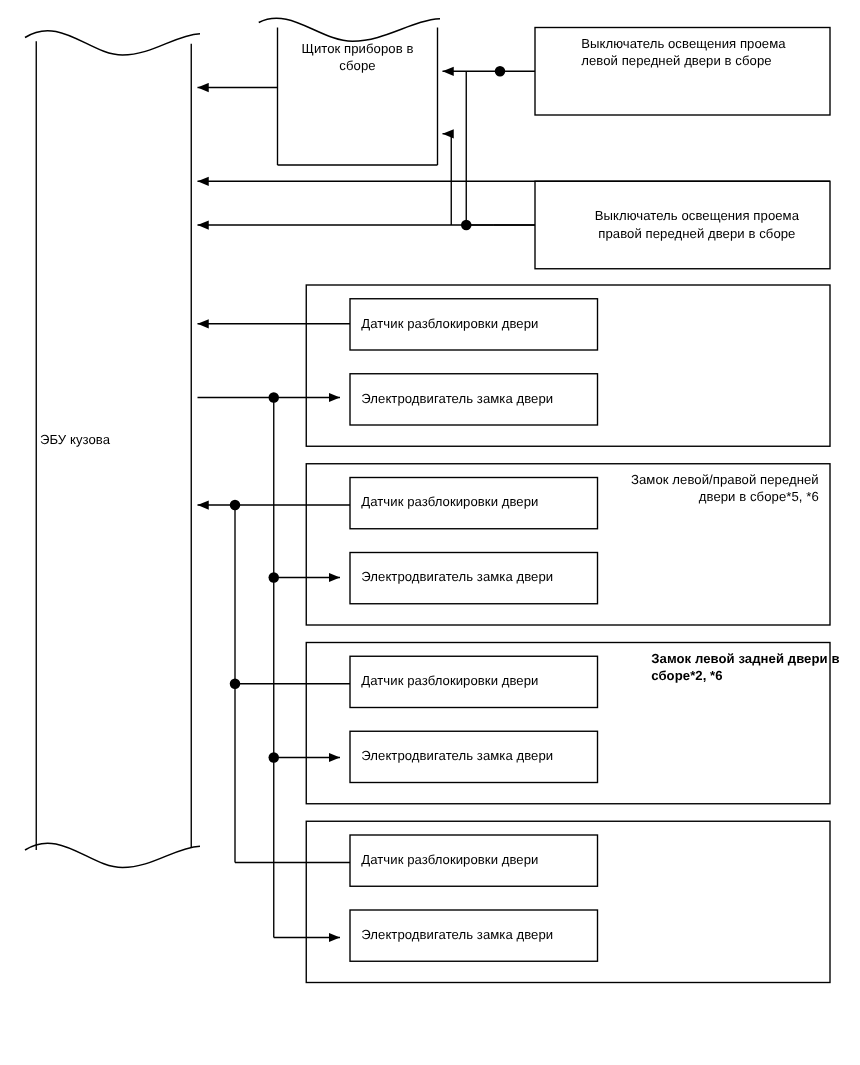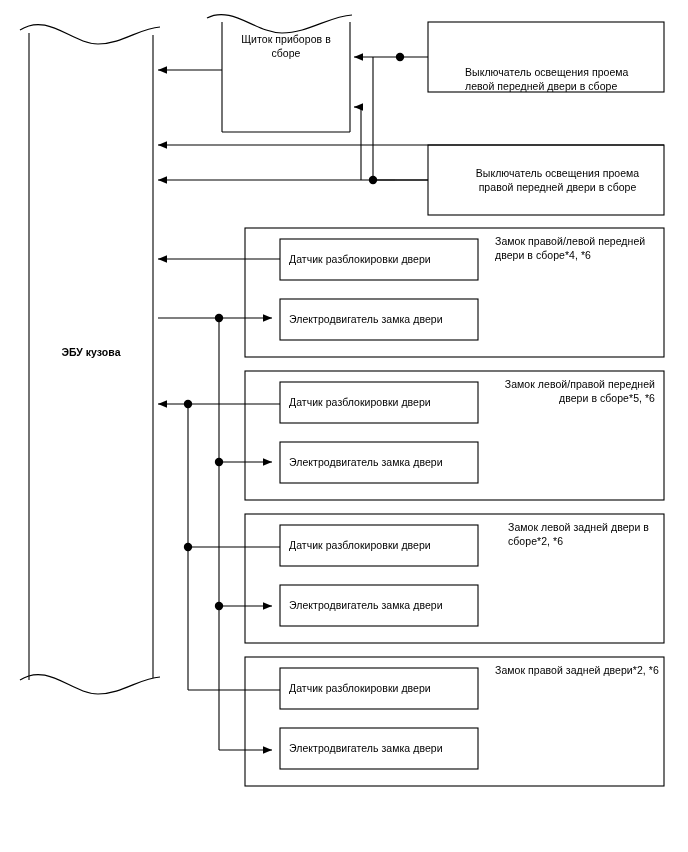--- a/index.html
+++ b/index.html
@@ -28,22 +28,20 @@
     position: absolute;
     font-family: "Liberation Sans", sans-serif;
     font-size: 10.5px;
     line-height: 13.5px;
     color: #000000;
     white-space: pre-line;
     letter-spacing: 0.05px;
   }
   .lbl-ecu {
     font-size: 10.5px;
-    text-align: center;
-    font-weight: bold;
   }
 </style>
 </head>
 <body>
 
 <div id="diagram-root">
 
   <svg id="wiring" viewBox="0 0 688 852" xmlns="http://www.w3.org/2000/svg">
     <defs>
       <marker id="arrowL" markerWidth="10" markerHeight="8" refX="9" refY="4" orient="auto" markerUnits="userSpaceOnUse">
@@ -133,33 +131,31 @@
       <circle cx="219" cy="462" r="4.2"></circle>
       <circle cx="188" cy="547" r="4.2"></circle>
       <circle cx="219" cy="606" r="4.2"></circle>
     </g>
   </svg>
 
   <div class="lbl lbl-ecu" style="left:32px; top:346px; width:118px;">ЭБУ кузова</div>
 
   <div class="lbl" style="left:228px; top:33px; width:116px;text-align:center;">Щиток приборов в сборе</div>
 
-  <div class="lbl" style="left:465px; top:29px; width:185px;margin-top:37px;">Выключатель освещения проема левой передней двери в сборе</div>
+  <div class="lbl" style="left:465px; top:29px; width:185px;">Выключатель освещения проема левой передней двери в сборе</div>
 
   <div class="lbl" style="left:465px; top:167px; width:185px;text-align:center;">Выключатель освещения проема правой передней двери в сборе</div>
 
-  <div class="lbl" style="left:495px; top:235px; width:160px;">Замок правой/левой передней двери в сборе*4, *6</div>
   <div class="lbl" style="left:289px; top:253px; width:185px;">Датчик разблокировки двери</div>
   <div class="lbl" style="left:289px; top:313px; width:185px;">Электродвигатель замка двери</div>
 
   <div class="lbl" style="left:495px; top:378px; width:160px;text-align:right;">Замок левой/правой передней двери в сборе*5, *6</div>
   <div class="lbl" style="left:289px; top:396px; width:185px;">Датчик разблокировки двери</div>
   <div class="lbl" style="left:289px; top:456px; width:185px;">Электродвигатель замка двери</div>
 
-  <div class="lbl" style="left:508px; top:521px; width:160px;">Замок левой задней двери в сборе*2, *6</div>
+  <div class="lbl" style="left:521px; top:521px; width:160px;font-weight:bold;">Замок левой задней двери в сборе*2, *6</div>
   <div class="lbl" style="left:289px; top:539px; width:185px;">Датчик разблокировки двери</div>
   <div class="lbl" style="left:289px; top:599px; width:185px;">Электродвигатель замка двери</div>
 
-  <div class="lbl" style="left:495px; top:664px; width:180px;">Замок правой задней двери*2, *6</div>
   <div class="lbl" style="left:289px; top:682px; width:185px;">Датчик разблокировки двери</div>
   <div class="lbl" style="left:289px; top:742px; width:185px;">Электродвигатель замка двери</div>
 
 </div>
 
 </body></html>

